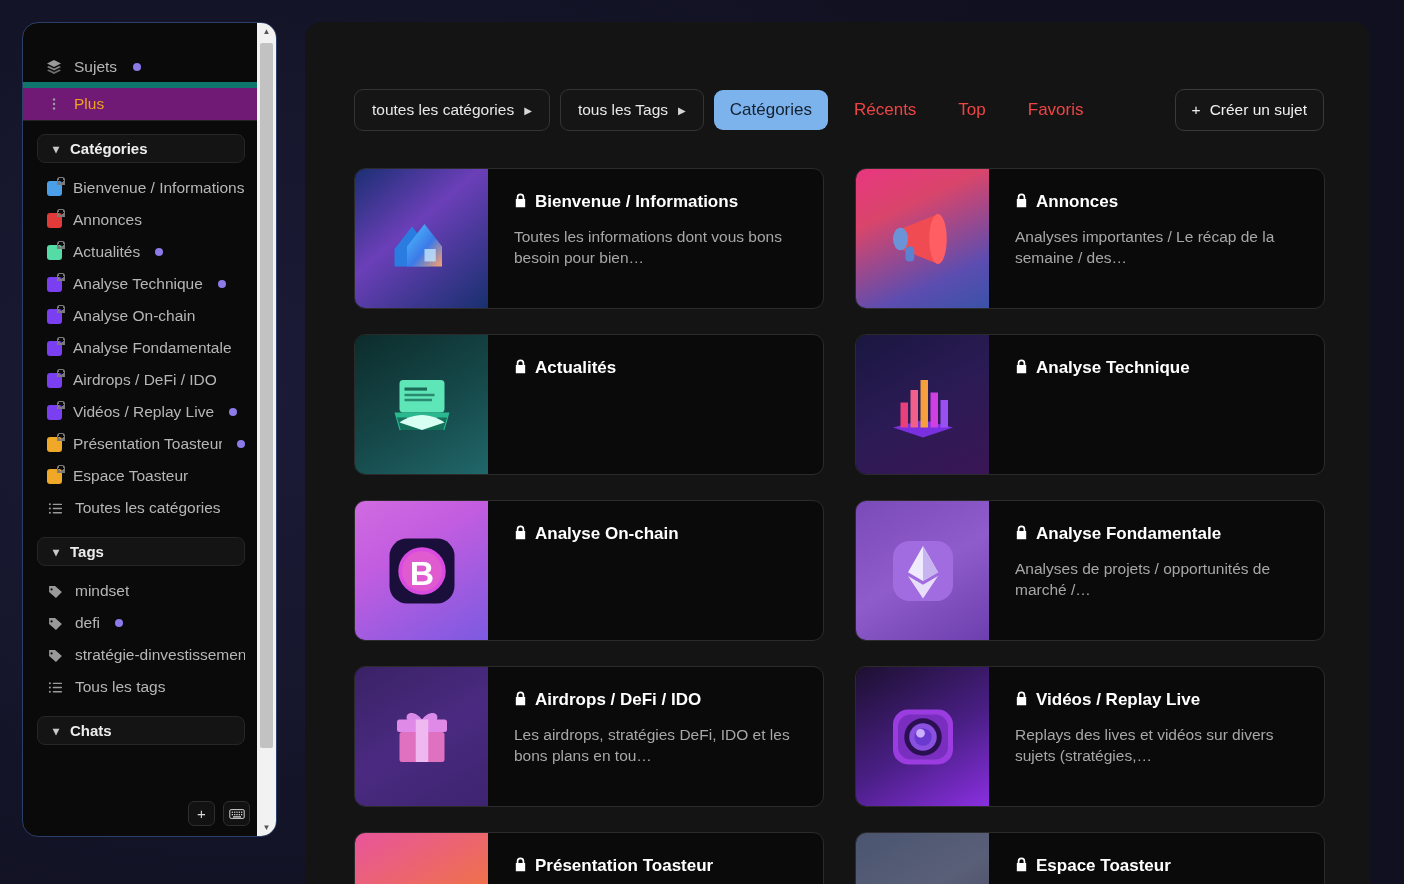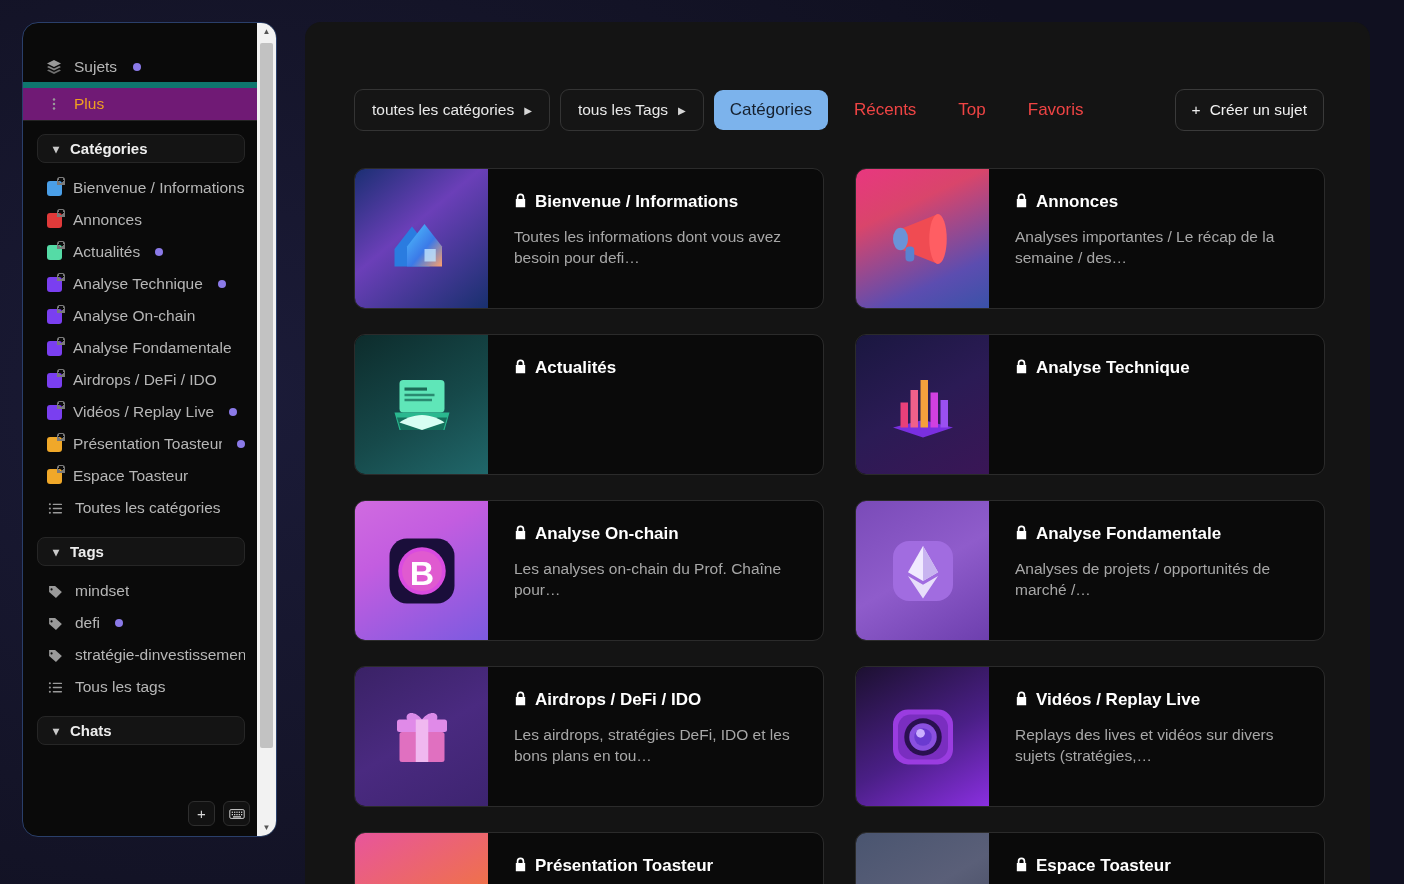--- a/index.html
+++ b/index.html
@@ -464,21 +464,21 @@
           <rect x="34" y="40" width="9" height="10" fill="#bfe4ff" opacity=".8"></rect>
         </svg>
       </div>
       <div class="card-body">
         <div class="card-title">
           <svg class="lock" width="13" height="15" viewBox="0 0 10 11" fill="#ffffff">
             <path d="M2.1 4.4V3a2.9 2.9 0 015.8 0v1.4h.7v6.2H1.4V4.4h.7zm1.3 0h3.2V3a1.6 1.6 0 10-3.2 0v1.4z"></path>
           </svg>
           <span>Bienvenue / Informations</span>
         </div>
-        <div class="card-desc">Toutes les informations dont vous avez besoin pour defi…</div>
+        <div class="card-desc">Toutes les informations dont vous bons besoin pour bien…</div>
       </div>
     </div>
 
     <div class="card">
       <div class="card-thumb g-megaph">
         <svg class="thumb-art" viewBox="0 0 64 64">
           <path d="M14 24l30-12v40L14 40z" fill="#f04b52"></path>
           <ellipse cx="14" cy="32" rx="6" ry="9" fill="#6a93d8"></ellipse>
           <ellipse cx="44" cy="32" rx="7" ry="20" fill="#ff5e63"></ellipse>
           <rect x="18" y="38" width="7" height="12" rx="3" fill="#5a82d0"></rect>
@@ -547,21 +547,20 @@
           <text x="32" y="43" font-size="27" font-weight="bold" fill="#fff" text-anchor="middle" font-family="Liberation Sans, sans-serif">B</text>
         </svg>
       </div>
       <div class="card-body">
         <div class="card-title">
           <svg class="lock" width="13" height="15" viewBox="0 0 10 11" fill="#ffffff">
             <path d="M2.1 4.4V3a2.9 2.9 0 015.8 0v1.4h.7v6.2H1.4V4.4h.7zm1.3 0h3.2V3a1.6 1.6 0 10-3.2 0v1.4z"></path>
           </svg>
           <span>Analyse On-chain</span>
         </div>
-        <div class="card-desc">Les analyses on-chain du Prof. Chaîne pour…</div>
       </div>
     </div>
 
     <div class="card">
       <div class="card-thumb g-eth">
         <svg class="thumb-art" viewBox="0 0 64 64">
           <rect x="8" y="8" width="48" height="48" rx="13" fill="#a16ce0"></rect>
           <path d="M32 12l12 21-12 7-12-7z" fill="#f0eaff"></path>
           <path d="M32 12l12 21-12 7z" fill="#c8b4f0"></path>
           <path d="M32 43l12-7-12 18-12-18z" fill="#e8defa"></path>

